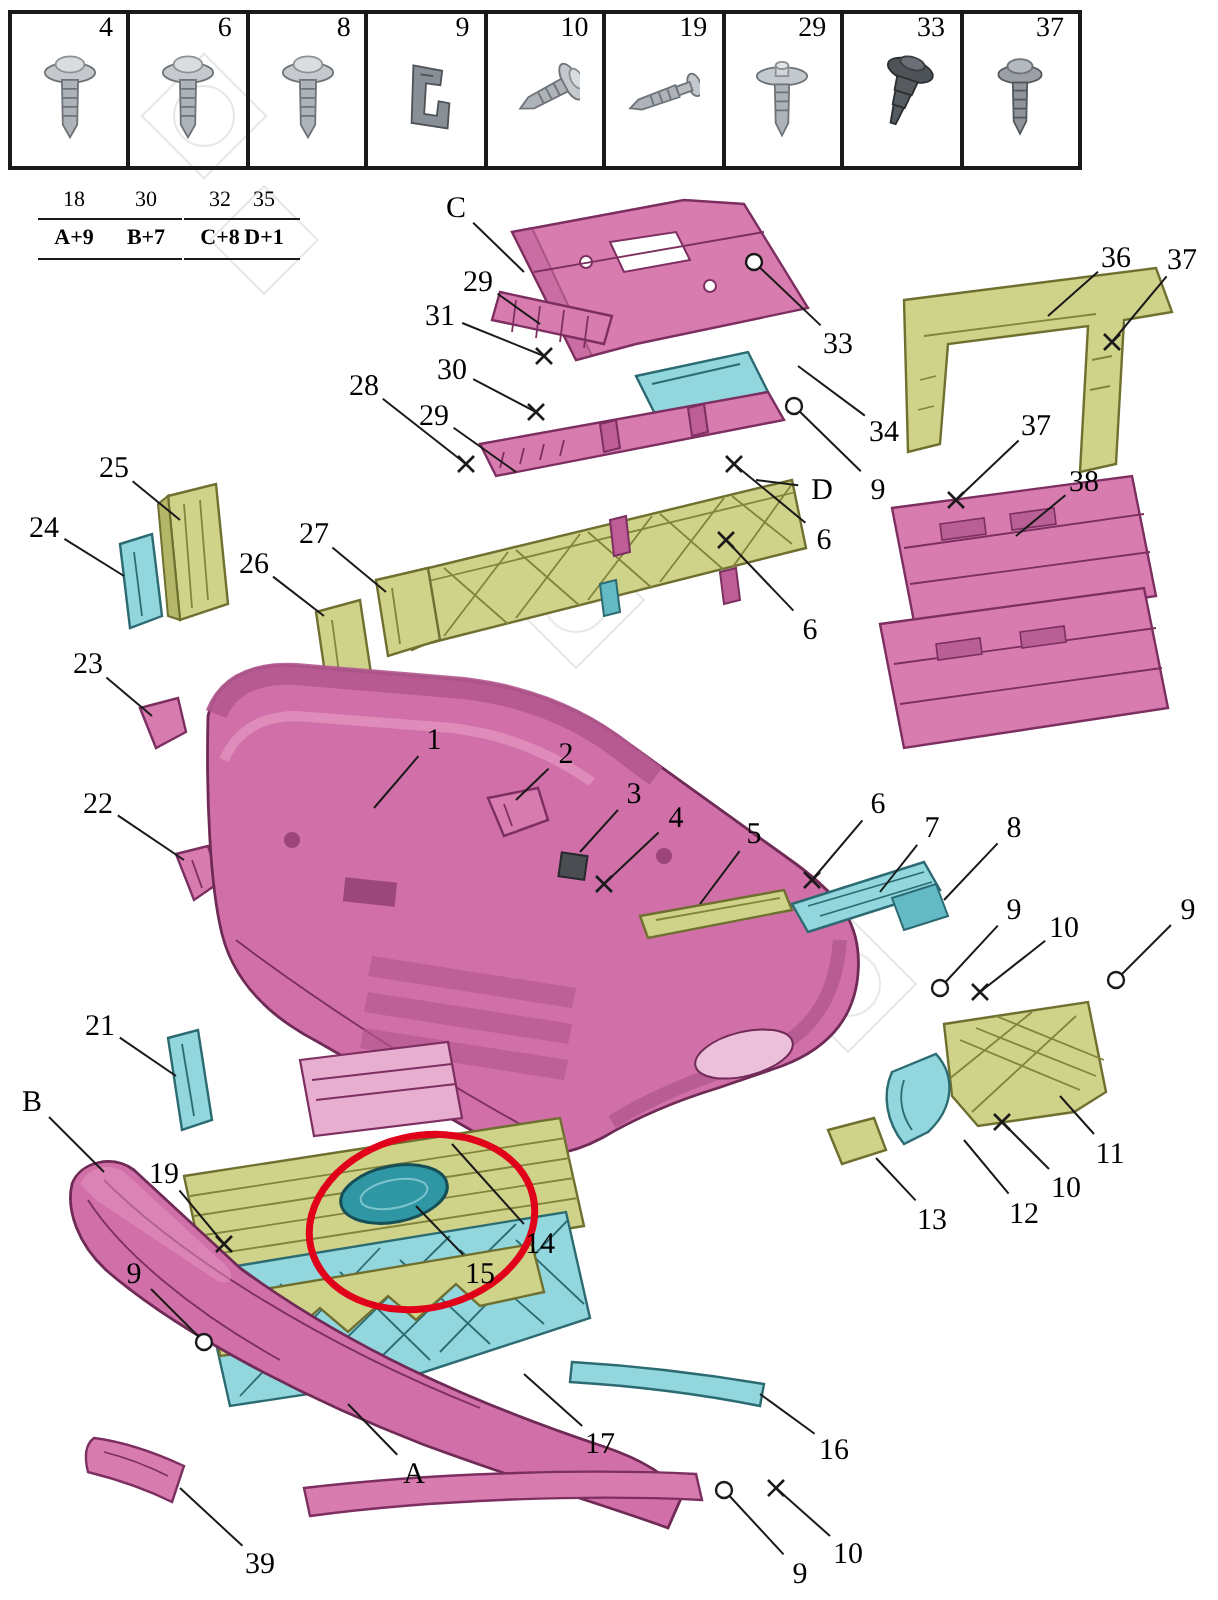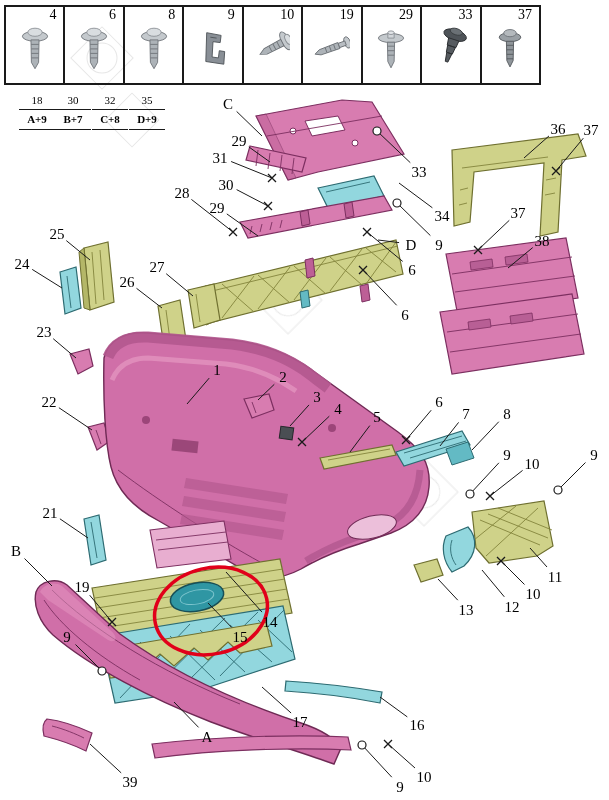--- a/index.html
+++ b/index.html
@@ -470,17 +470,17 @@
     <div class="combo-bottom">A+9</div>
   </div>
   <div class="combo" style="left:55px">
     <div class="combo-top">30</div>
     <div class="combo-bottom">B+7</div>
   </div>
   <div class="combo" style="left:92px">
     <div class="combo-top">32</div>
     <div class="combo-bottom">C+8</div>
   </div>
-  <div class="combo" style="left:129px">
+  <div class="combo" style="left:114px">
     <div class="combo-top">35</div>
-    <div class="combo-bottom">D+9</div>
+    <div class="combo-bottom">D+1</div>
   </div>
 </div>
 
 </body></html>

